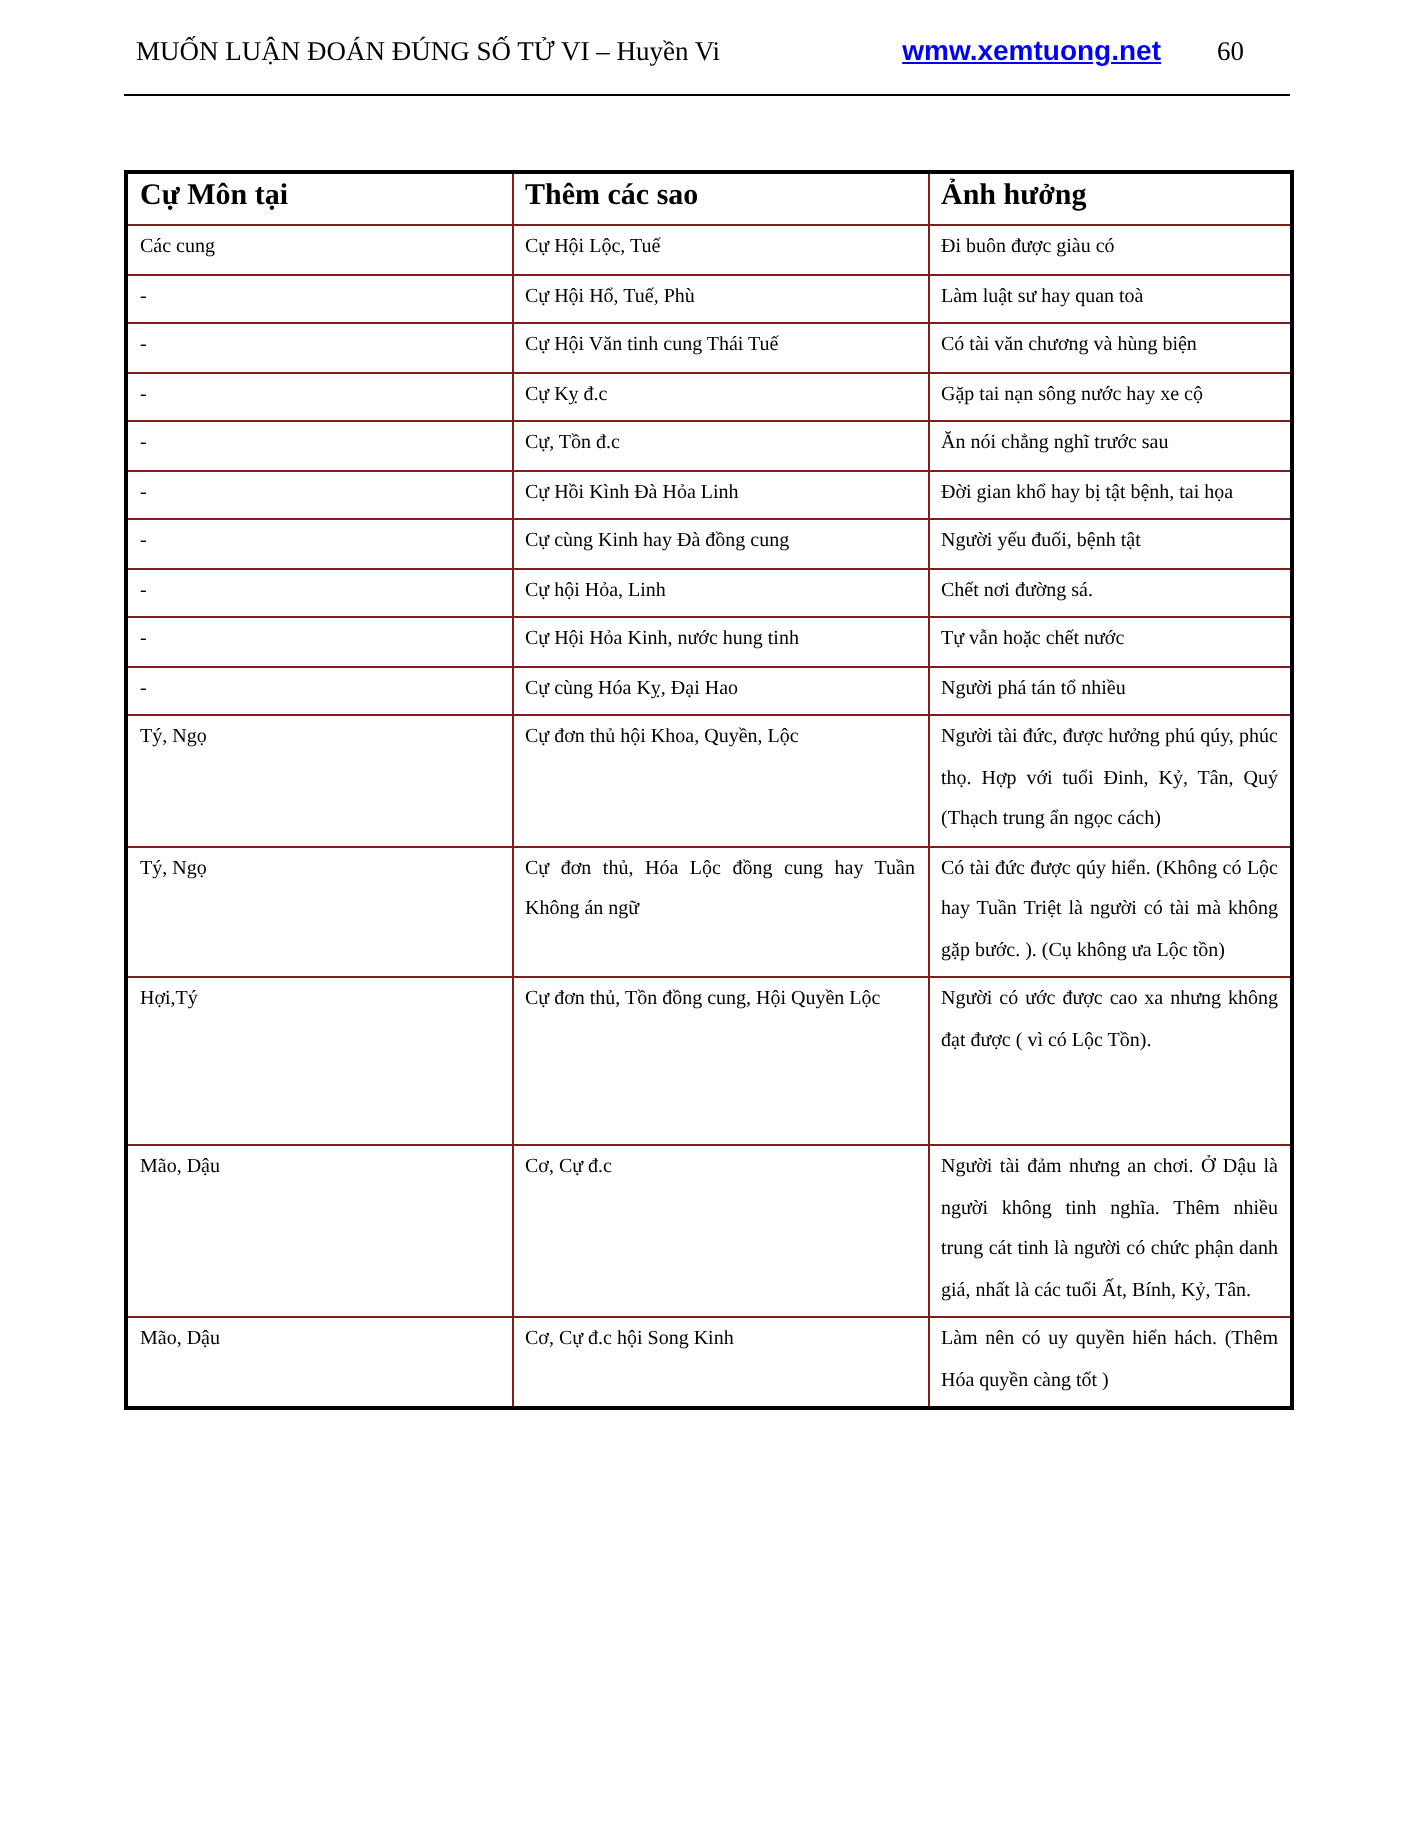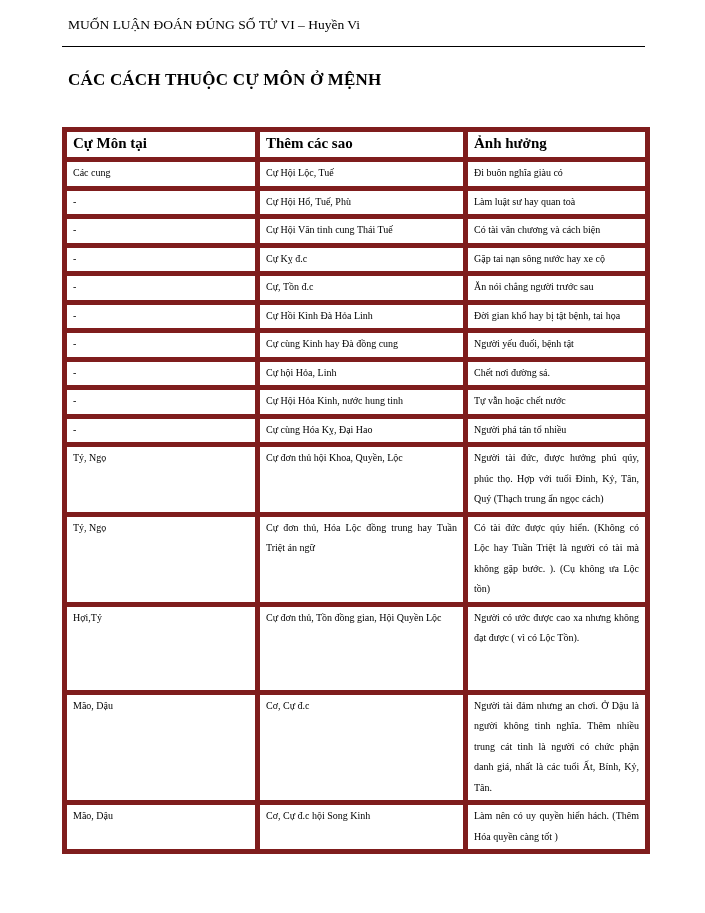--- a/index.html
+++ b/index.html
@@ -28,21 +28,21 @@
     font-size: 17px; font-weight: bold;
     margin: 23px 0 0 6px; letter-spacing: 0.2px;
   }
 
   table.cu-table {
     border-collapse: collapse; table-layout: fixed;
     width: 583px; margin-top: 37px;
     border: 2px solid #000;
   }
   .cu-table th, .cu-table td {
-    border: 5px solid #7f1d1d; vertical-align: top;
+    border: 1px solid #7f1d1d; vertical-align: top;
     overflow: hidden;
   }
   .cu-table th {
     font-size: 15px; font-weight: bold; text-align: left;
     padding: 3px 6px 5px 6px;
   }
   .cu-table td {
     font-size: 10px; line-height: 20.5px;
     padding: 1px 6px 2px 6px;
   }
@@ -50,64 +50,67 @@
   
   .cu-table tbody tr:nth-child(13) td { height: 80px; }
 </style>
 </head>
 <body>
 
 <div class="page">
 
   <div class="header">
     <span>MUỐN LUẬN ĐOÁN ĐÚNG SỐ TỬ VI – Huyền Vi</span>
+    <span class="hright">
+      <a class="site-link">wmw.xemtuong.net</a>
+      <span class="pagenum">60</span>
+    </span>
   </div>
 
   <div class="rule"></div>
 
-  <div class="title">CÁC CÁCH THUỘC CỰ MÔN Ở MỆNH</div>
 
   <table class="cu-table">
     <colgroup>
       <col style="width:193px">
       <col style="width:208px">
       <col style="width:182px">
     </colgroup>
     <thead>
       <tr>
         <th>Cự Môn tại</th>
         <th>Thêm các sao</th>
         <th>Ảnh hưởng</th>
       </tr>
     </thead>
     <tbody>
         <tr>
           <td class="col1">Các cung</td>
           <td class="col2">Cự Hội Lộc, Tuế</td>
-          <td class="col3">Đi buôn nghĩa giàu có</td>
+          <td class="col3">Đi buôn được giàu có</td>
         </tr>
         <tr>
           <td class="col1">-</td>
           <td class="col2">Cự Hội Hổ, Tuế, Phù</td>
           <td class="col3">Làm luật sư hay quan toà</td>
         </tr>
         <tr>
           <td class="col1">-</td>
           <td class="col2">Cự Hội Văn tinh cung Thái Tuế</td>
-          <td class="col3">Có tài văn chương và cách biện</td>
+          <td class="col3">Có tài văn chương và hùng biện</td>
         </tr>
         <tr>
           <td class="col1">-</td>
           <td class="col2">Cự Kỵ đ.c</td>
           <td class="col3">Gặp tai nạn sông nước hay xe cộ</td>
         </tr>
         <tr>
           <td class="col1">-</td>
           <td class="col2">Cự, Tồn đ.c</td>
-          <td class="col3">Ăn nói chẳng người trước sau</td>
+          <td class="col3">Ăn nói chẳng nghĩ trước sau</td>
         </tr>
         <tr>
           <td class="col1">-</td>
           <td class="col2">Cự Hồi Kình Đà Hỏa Linh</td>
           <td class="col3">Đời gian khổ hay bị tật bệnh, tai họa</td>
         </tr>
         <tr>
           <td class="col1">-</td>
           <td class="col2">Cự cùng Kinh hay Đà đồng cung</td>
           <td class="col3">Người yếu đuối, bệnh tật</td>
@@ -127,26 +130,26 @@
           <td class="col2">Cự cùng Hóa Kỵ, Đại Hao</td>
           <td class="col3">Người phá tán tổ nhiều</td>
         </tr>
         <tr>
           <td class="col1">Tý, Ngọ</td>
           <td class="col2">Cự đơn thủ hội Khoa, Quyền, Lộc</td>
           <td class="col3">Người tài đức, được hưởng phú qúy, phúc thọ. Hợp với tuổi Đinh, Kỷ, Tân, Quý (Thạch trung ẩn ngọc cách)</td>
         </tr>
         <tr>
           <td class="col1">Tý, Ngọ</td>
-          <td class="col2">Cự đơn thủ, Hóa Lộc đồng trung hay Tuần Triệt án ngữ</td>
+          <td class="col2">Cự đơn thủ, Hóa Lộc đồng cung hay Tuần Không án ngữ</td>
           <td class="col3">Có tài đức được qúy hiển. (Không có Lộc hay Tuần Triệt là người có tài mà không gặp bước. ). (Cụ không ưa Lộc tồn)</td>
         </tr>
         <tr>
           <td class="col1">Hợi,Tý</td>
-          <td class="col2">Cự đơn thủ, Tồn đồng gian, Hội Quyền Lộc</td>
+          <td class="col2">Cự đơn thủ, Tồn đồng cung, Hội Quyền Lộc</td>
           <td class="col3">Người có ước được cao xa nhưng không đạt được ( vì có Lộc Tồn).</td>
         </tr>
         <tr>
           <td class="col1">Mão, Dậu</td>
           <td class="col2">Cơ, Cự đ.c</td>
           <td class="col3">Người tài đảm nhưng an chơi. Ở Dậu là người không tinh nghĩa. Thêm nhiều trung cát tinh là người có chức phận danh giá, nhất là các tuổi Ất, Bính, Kỷ, Tân.</td>
         </tr>
         <tr>
           <td class="col1">Mão, Dậu</td>
           <td class="col2">Cơ, Cự đ.c hội Song Kinh</td>

